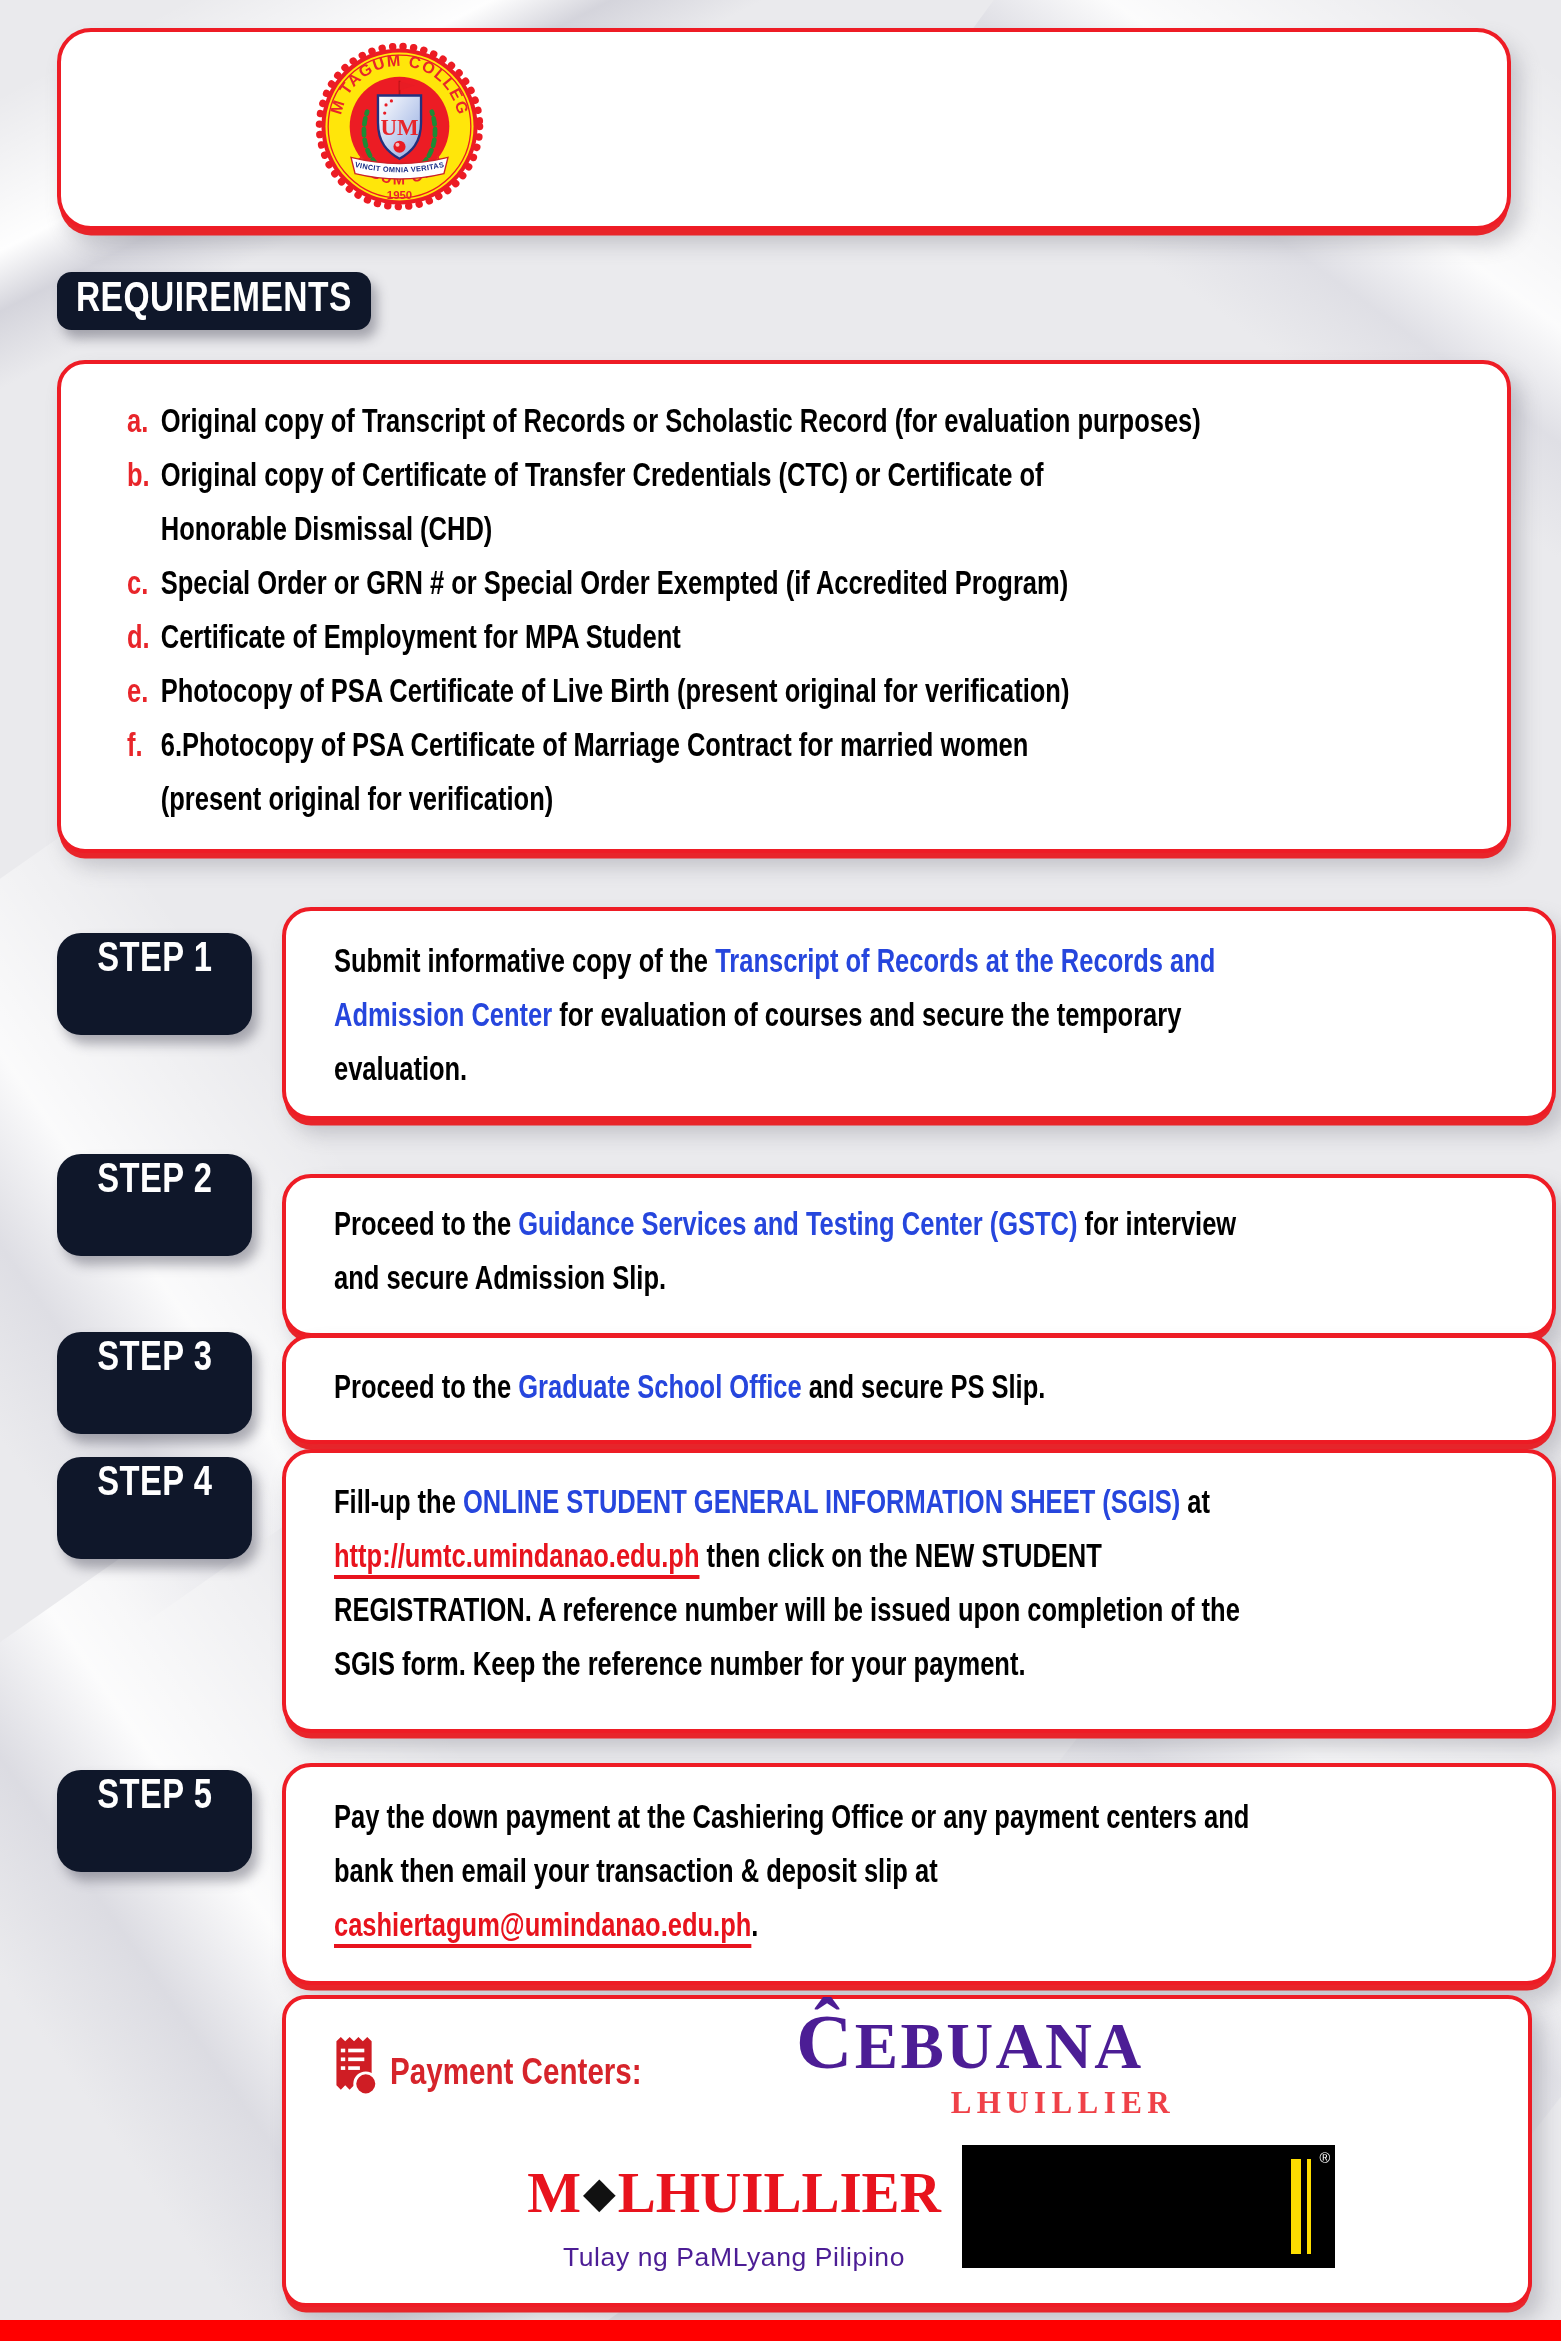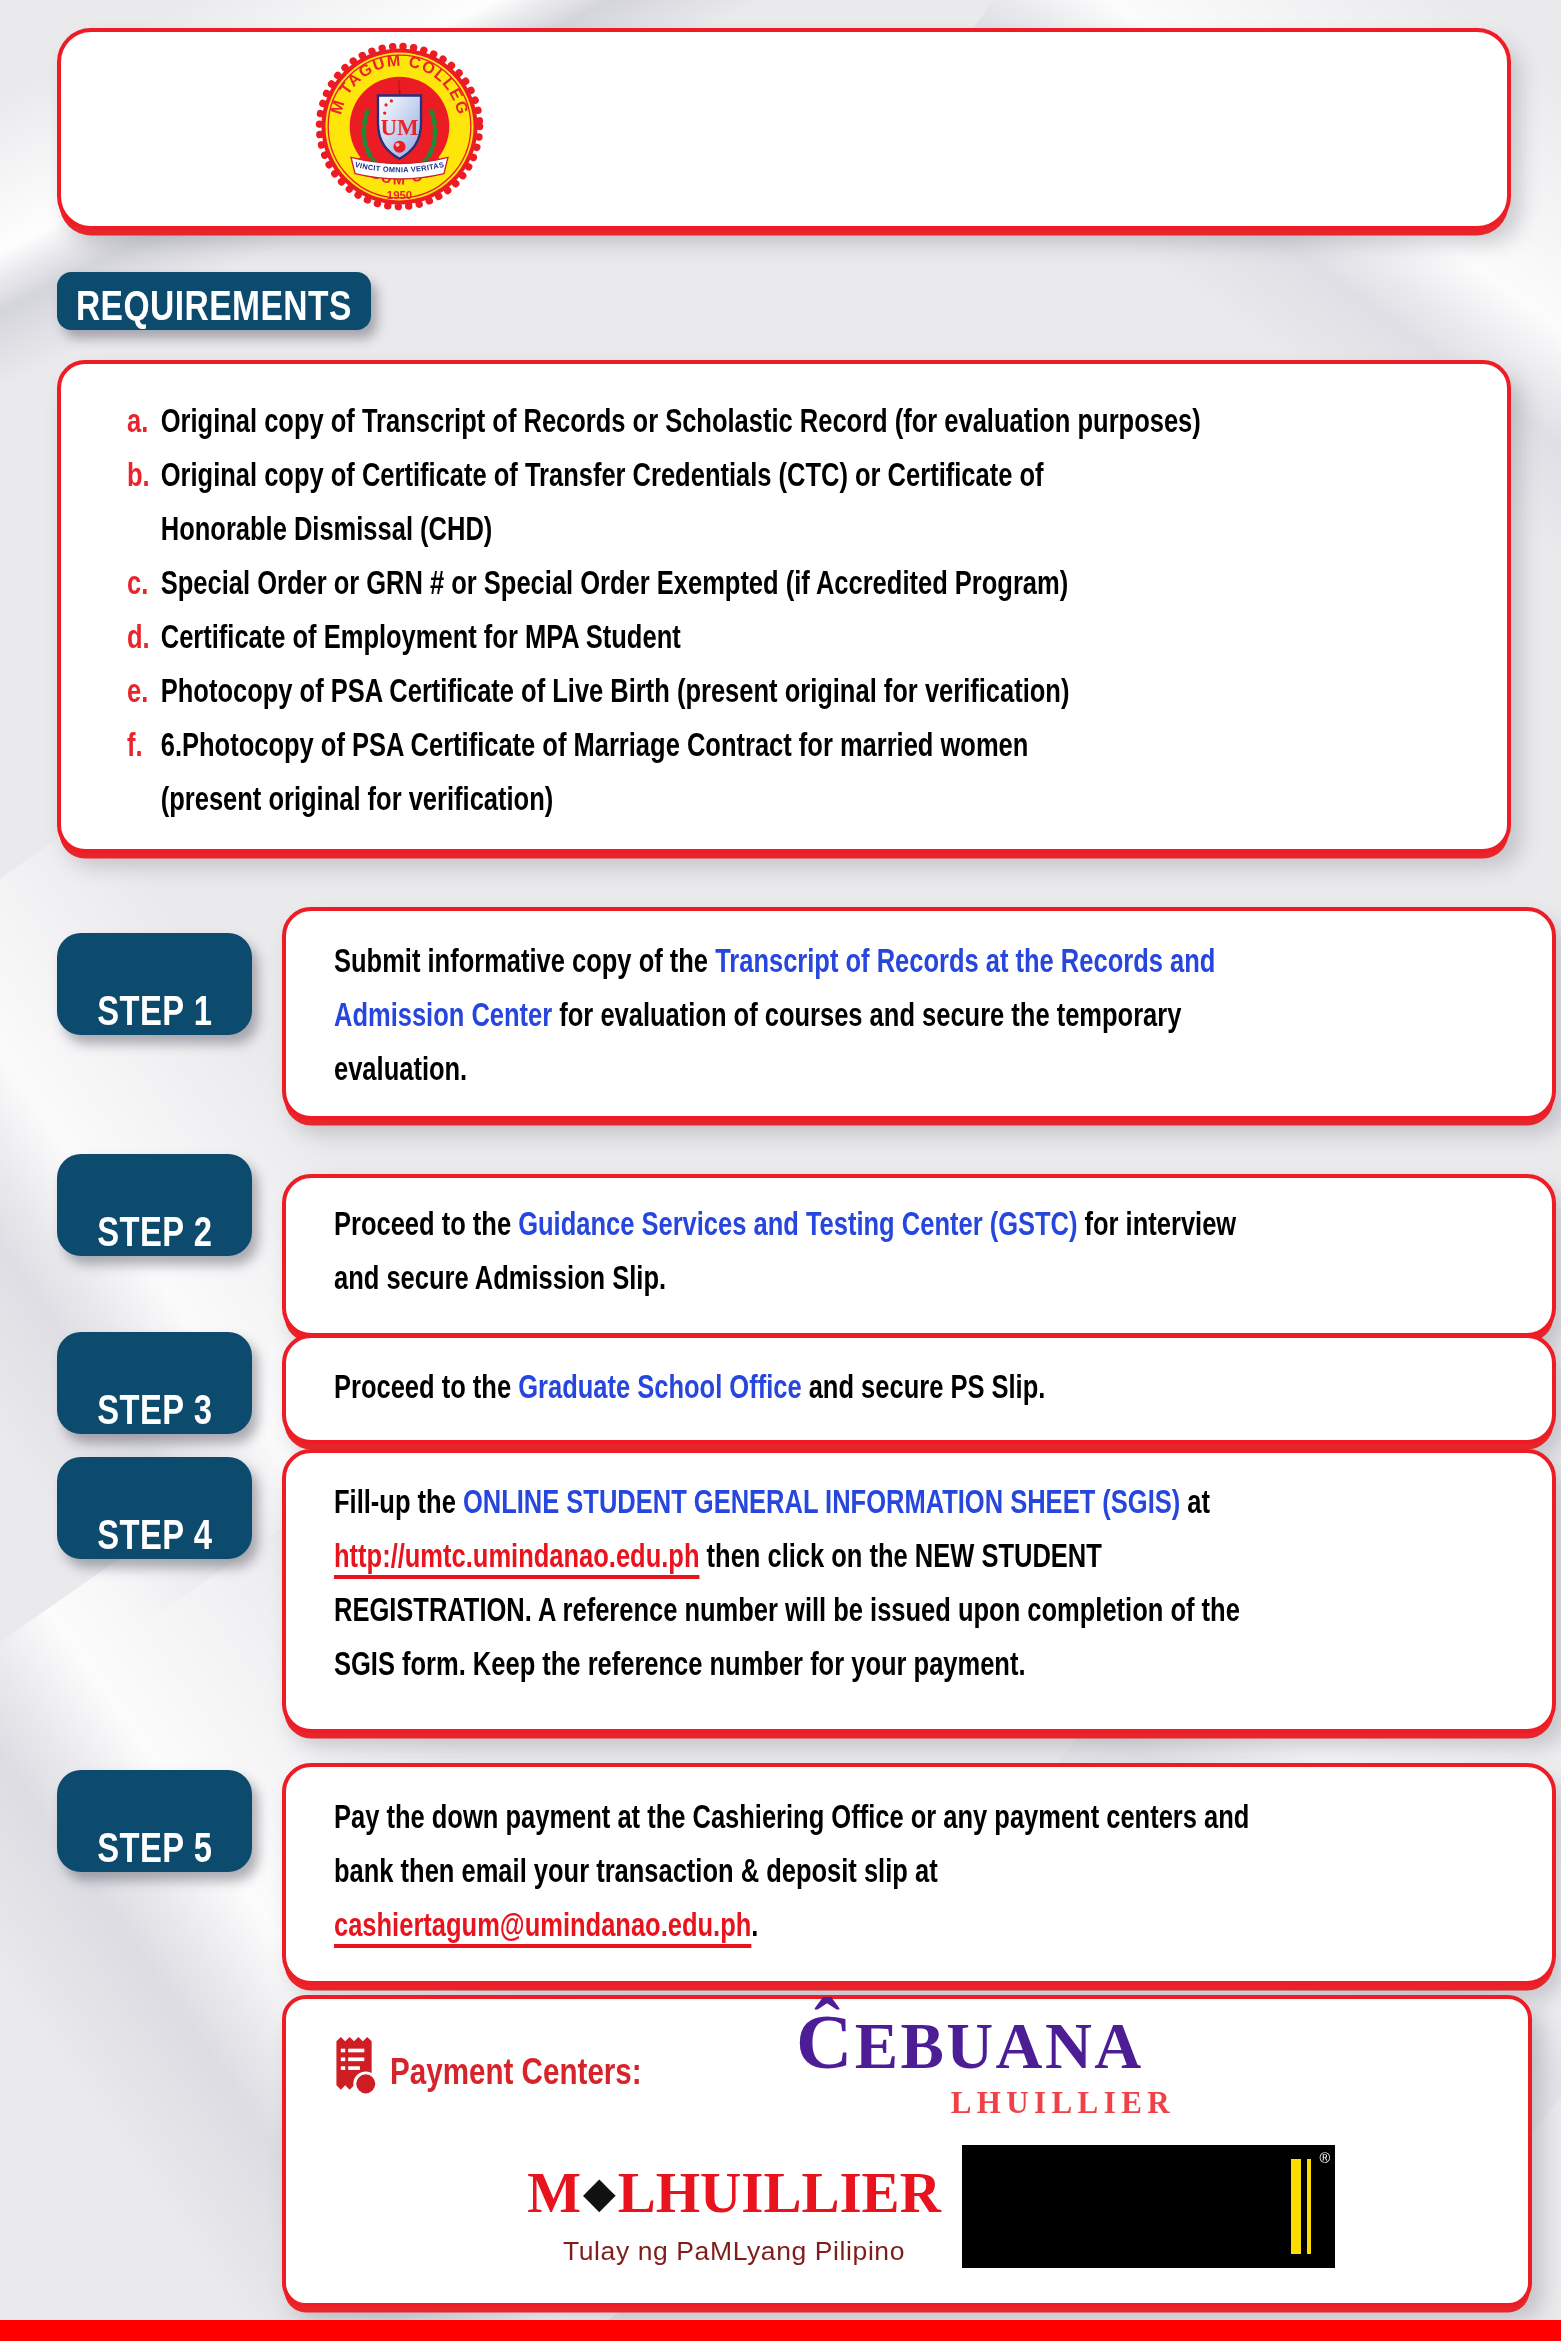--- a/index.html
+++ b/index.html
@@ -21,22 +21,22 @@
   .r5{right:-145px;top:1476px;width:602px;height:663px;transform:rotate(38deg);
       background:linear-gradient(to bottom, rgba(255,255,255,0) 20%, rgba(255,255,255,.6) 52%, rgba(214,214,223,.4) 68%, rgba(234,234,237,0) 84%);}
 
   
   .card{
     position:absolute;z-index:2;background:#fff;
     border:4.2px solid #ee1c25;border-radius:29px;
     box-shadow:0 7.8px 0 -2.4px #e8252a, 9.6px 13.3px 20.5px rgba(105,105,120,.30);
   }
   .badge{
-    position:absolute;z-index:3;background:#0c4a6e;border-radius:22px;
-    color:#fff;display:flex;align-items:flex-end;justify-content:center;
+    position:absolute;z-index:3;background:#0f172a;border-radius:22px;
+    color:#fff;display:flex;align-items:flex-start;justify-content:center;
     box-shadow:6px 8.4px 12px rgba(80,80,95,.45);
   }
   .bl{font-weight:bold;transform:scaleX(0.78);white-space:nowrap;letter-spacing:0.6px;}
 
   
   .header-card{left:57px;top:28px;width:1446px;height:194px;border-radius:34px;border-width:4.8px;}
   .logo-wrap{position:absolute;left:251px;top:7.2px;width:175px;height:175px;}
   .title{position:absolute;left:439px;top:26.5px;}
   .title-line{
     font-size:71px;line-height:67px;font-weight:bold;color:#e8252a;
@@ -75,21 +75,21 @@
     font-size:37px;font-weight:bold;color:#d6242b;
     transform:scaleX(0.8);transform-origin:left top;white-space:nowrap;
   }
   .cebuana{position:absolute;left:510px;top:7.2px;width:379px;}
   .ceb-top{font-family:"Liberation Serif", serif;font-weight:bold;font-size:65px;line-height:72px;color:#4c1d95;letter-spacing:2.4px;white-space:nowrap;}
   .ceb-top::first-letter{font-size:1.2em;}
   .ceb-bottom{font-family:"Liberation Serif", serif;font-weight:bold;font-size:31px;color:#ef4148;letter-spacing:5.4px;text-align:right;margin-top:2.4px;}
   .ml{position:absolute;left:234px;top:161px;width:428px;text-align:center;white-space:nowrap;}
   .ml-m{font-family:"Liberation Serif", serif;font-weight:bold;font-size:57px;color:#e8131d;}
   .ml-diamond{font-size:43px;color:#111;vertical-align:4.8px;margin:0 1.8px;}
-  .ml-tag{font-size:26.5px;color:#7f1d1d;margin-top:11px;font-weight:500;letter-spacing:0.6px;}
+  .ml-tag{font-size:26.5px;color:#4c1d95;margin-top:17px;font-weight:500;letter-spacing:0.6px;}
   .wu{position:absolute;left:676px;top:146px;width:373px;height:123px;background:#000;display:flex;align-items:center;justify-content:flex-end;padding-right:24px;box-sizing:border-box;}
   .wu-text{text-align:right;}
   .wu-line{
     font-size:51px;line-height:48px;font-weight:bold;color:#fddd00;
     transform:scaleX(0.8);transform-origin:right center;letter-spacing:1.8px;white-space:nowrap;
   }
   .wu-bar{background:#fddd00;height:95px;margin-left:8.4px;}
   .wu-bar.thick{width:9.6px;}
   .wu-bar.thin{width:4.2px;margin-left:6px;}
   .wu-reg{position:absolute;top:4.8px;right:4.8px;color:#fff;font-size:14.5px;}

